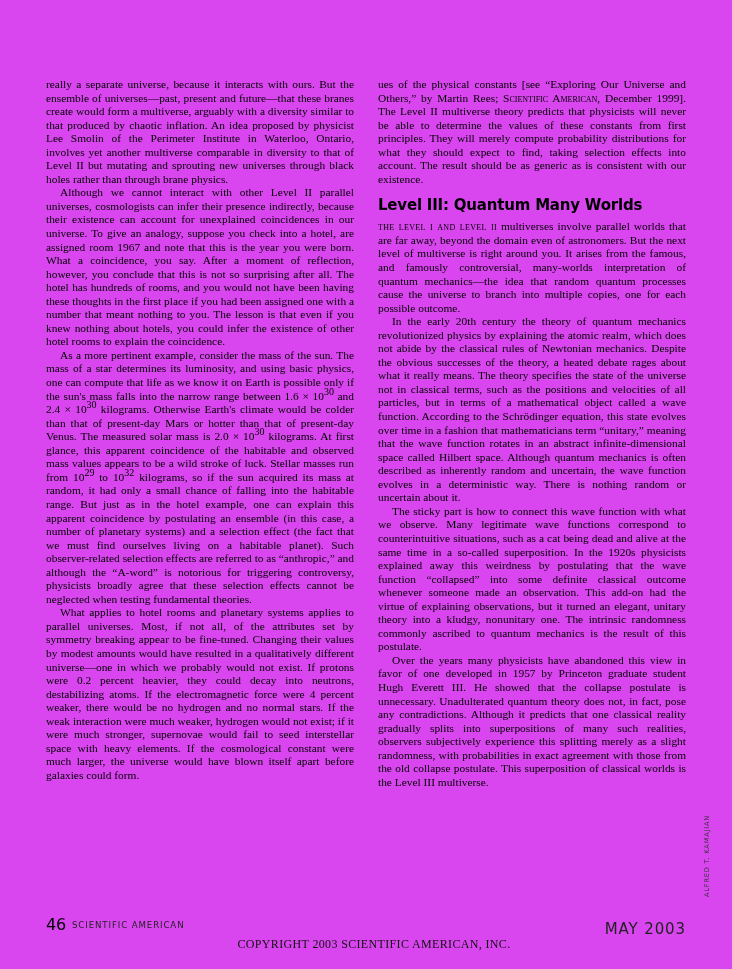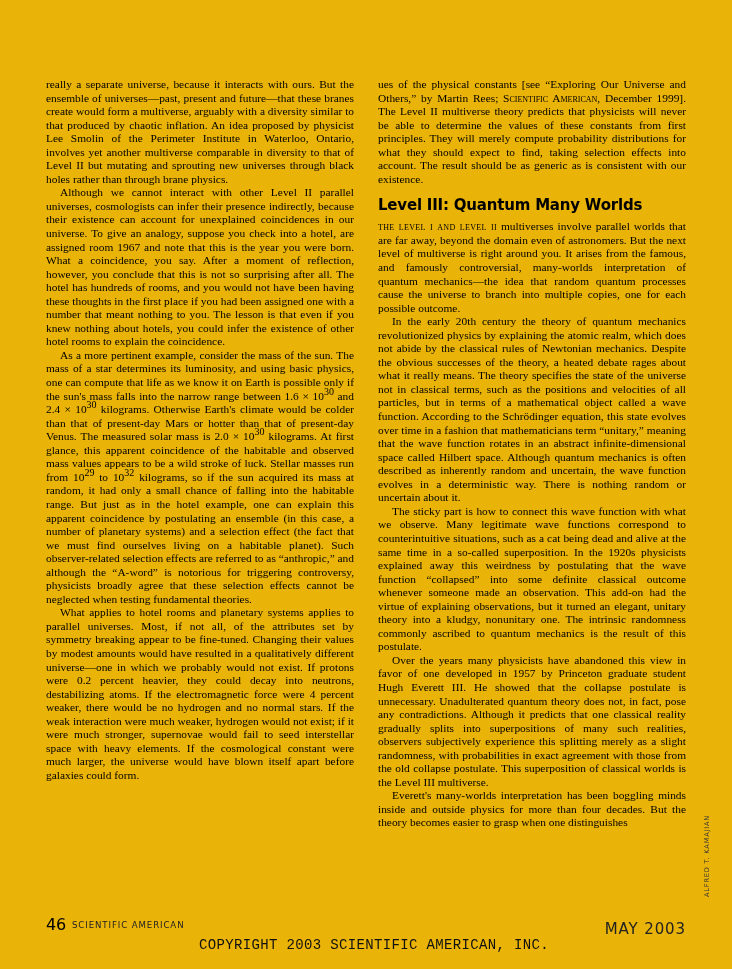--- a/index.html
+++ b/index.html
@@ -13,21 +13,21 @@
     position: relative;
     font-family: "Liberation Serif", serif;
     color: #000;
     overflow: hidden;
   }
   .page {
     position: absolute;
     left: 0; top: 0;
     width: 732px;
     height: 969px;
-    background: #eab308;
+    background: #d946ef;
   }
   .columns {
     position: absolute;
     left: 46px;
     top: 78px;
     width: 640px;
     display: flex;
     gap: 24px;
   }
   .col {
@@ -87,22 +87,22 @@
     font-size: 8.6px;
     letter-spacing: 0.9px;
     color: #222;
   }
   .copyright {
     position: absolute;
     left: 16px;
     right: 0;
     top: 22px;
     text-align: center;
-    font-family: Liberation Mono, monospace;
-    font-size: 14px;
+    font-family: Liberation Serif, serif;
+    font-size: 12px;
     letter-spacing: 0.35px;
     color: #111;
   }
   .issue-date {
     position: absolute;
     right: 0;
     top: 5px;
     font-family: "DejaVu Sans", sans-serif;
     font-size: 15px;
     letter-spacing: 0.9px;
@@ -141,21 +141,20 @@
       <p>What applies to hotel rooms and planetary systems applies to parallel universes. Most, if not all, of the attributes set by symmetry breaking appear to be fine-tuned. Changing their values by modest amounts would have resulted in a qualitatively different universe—one in which we probably would not exist. If protons were 0.2 percent heavier, they could decay into neutrons, destabilizing atoms. If the electromagnetic force were 4 percent weaker, there would be no hydrogen and no normal stars. If the weak interaction were much weaker, hydrogen would not exist; if it were much stronger, supernovae would fail to seed interstellar space with heavy elements. If the cosmological constant were much larger, the universe would have blown itself apart before galaxies could form.</p>
     </div>
 
     <div class="col">
       <p class="noindent">ues of the physical constants [see “Exploring Our Universe and Others,” by Martin Rees; <span class="smallcaps">Scientific American</span>, December 1999]. The Level II multiverse theory predicts that physicists will never be able to determine the values of these constants from first principles. They will merely compute probability distributions for what they should expect to find, taking selection effects into account. The result should be as generic as is consistent with our existence.</p>
       <h2 class="section-head">Level III: Quantum Many Worlds</h2>
       <p class="noindent"><span class="lead-caps">the level i and level ii</span> multiverses involve parallel worlds that are far away, beyond the domain even of astronomers. But the next level of multiverse is right around you. It arises from the famous, and famously controversial, many-worlds interpretation of quantum mechanics—the idea that random quantum processes cause the universe to branch into multiple copies, one for each possible outcome.</p>
       <p>In the early 20th century the theory of quantum mechanics revolutionized physics by explaining the atomic realm, which does not abide by the classical rules of Newtonian mechanics. Despite the obvious successes of the theory, a heated debate rages about what it really means. The theory specifies the state of the universe not in classical terms, such as the positions and velocities of all particles, but in terms of a mathematical object called a wave function. According to the Schrödinger equation, this state evolves over time in a fashion that mathematicians term “unitary,” meaning that the wave function rotates in an abstract infinite-dimensional space called Hilbert space. Although quantum mechanics is often described as inherently random and uncertain, the wave function evolves in a deterministic way. There is nothing random or uncertain about it.</p>
       <p>The sticky part is how to connect this wave function with what we observe. Many legitimate wave functions correspond to counterintuitive situations, such as a cat being dead and alive at the same time in a so-called superposition. In the 1920s physicists explained away this weirdness by postulating that the wave function “collapsed” into some definite classical outcome whenever someone made an observation. This add-on had the virtue of explaining observations, but it turned an elegant, unitary theory into a kludgy, nonunitary one. The intrinsic randomness commonly ascribed to quantum mechanics is the result of this postulate.</p>
       <p>Over the years many physicists have abandoned this view in favor of one developed in 1957 by Princeton graduate student Hugh Everett III. He showed that the collapse postulate is unnecessary. Unadulterated quantum theory does not, in fact, pose any contradictions. Although it predicts that one classical reality gradually splits into superpositions of many such realities, observers subjectively experience this splitting merely as a slight randomness, with probabilities in exact agreement with those from the old collapse postulate. This superposition of classical worlds is the Level III multiverse.</p>
-      <p>Everett's many-worlds interpretation has been boggling minds inside and outside physics for more than four decades. But the theory becomes easier to grasp when one distinguishes</p>
     </div>
 
   </div>
 
   <div class="credit">ALFRED T. KAMAJIAN</div>
 
   <div class="footer">
     <div class="folio">46</div>
     <div class="mag-name">SCIENTIFIC AMERICAN</div>
     <div class="issue-date">MAY 2003</div>

